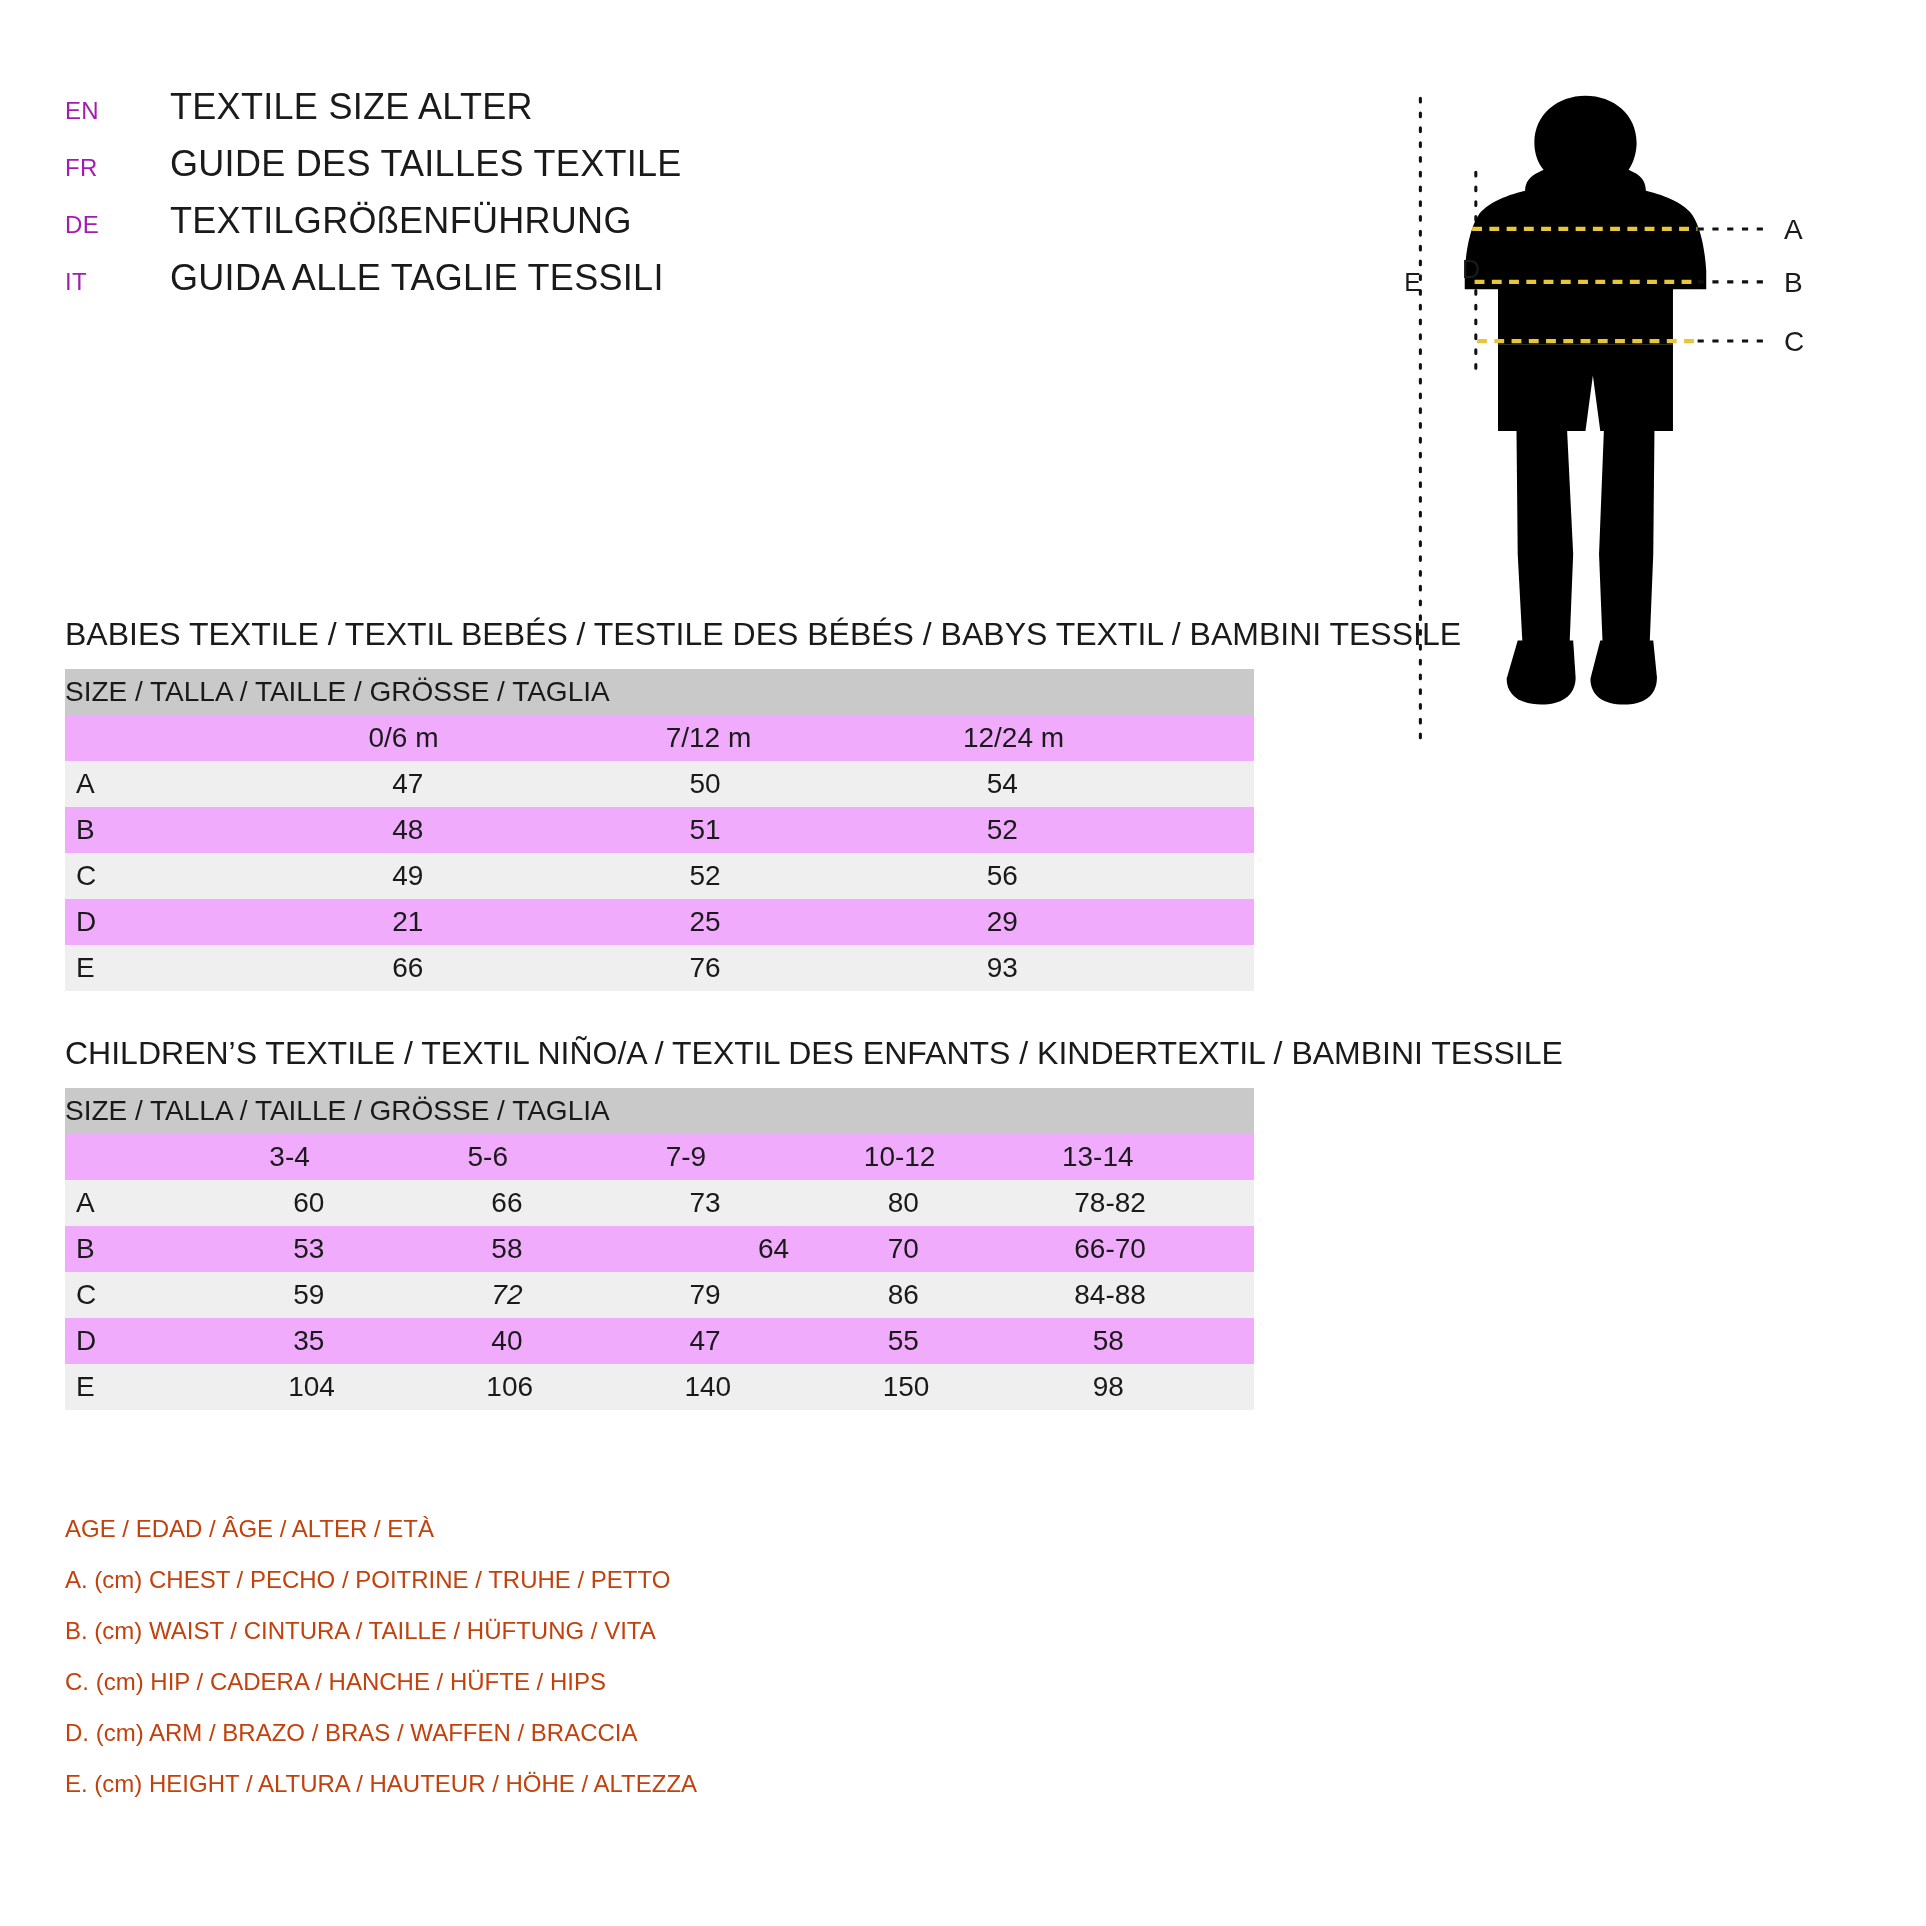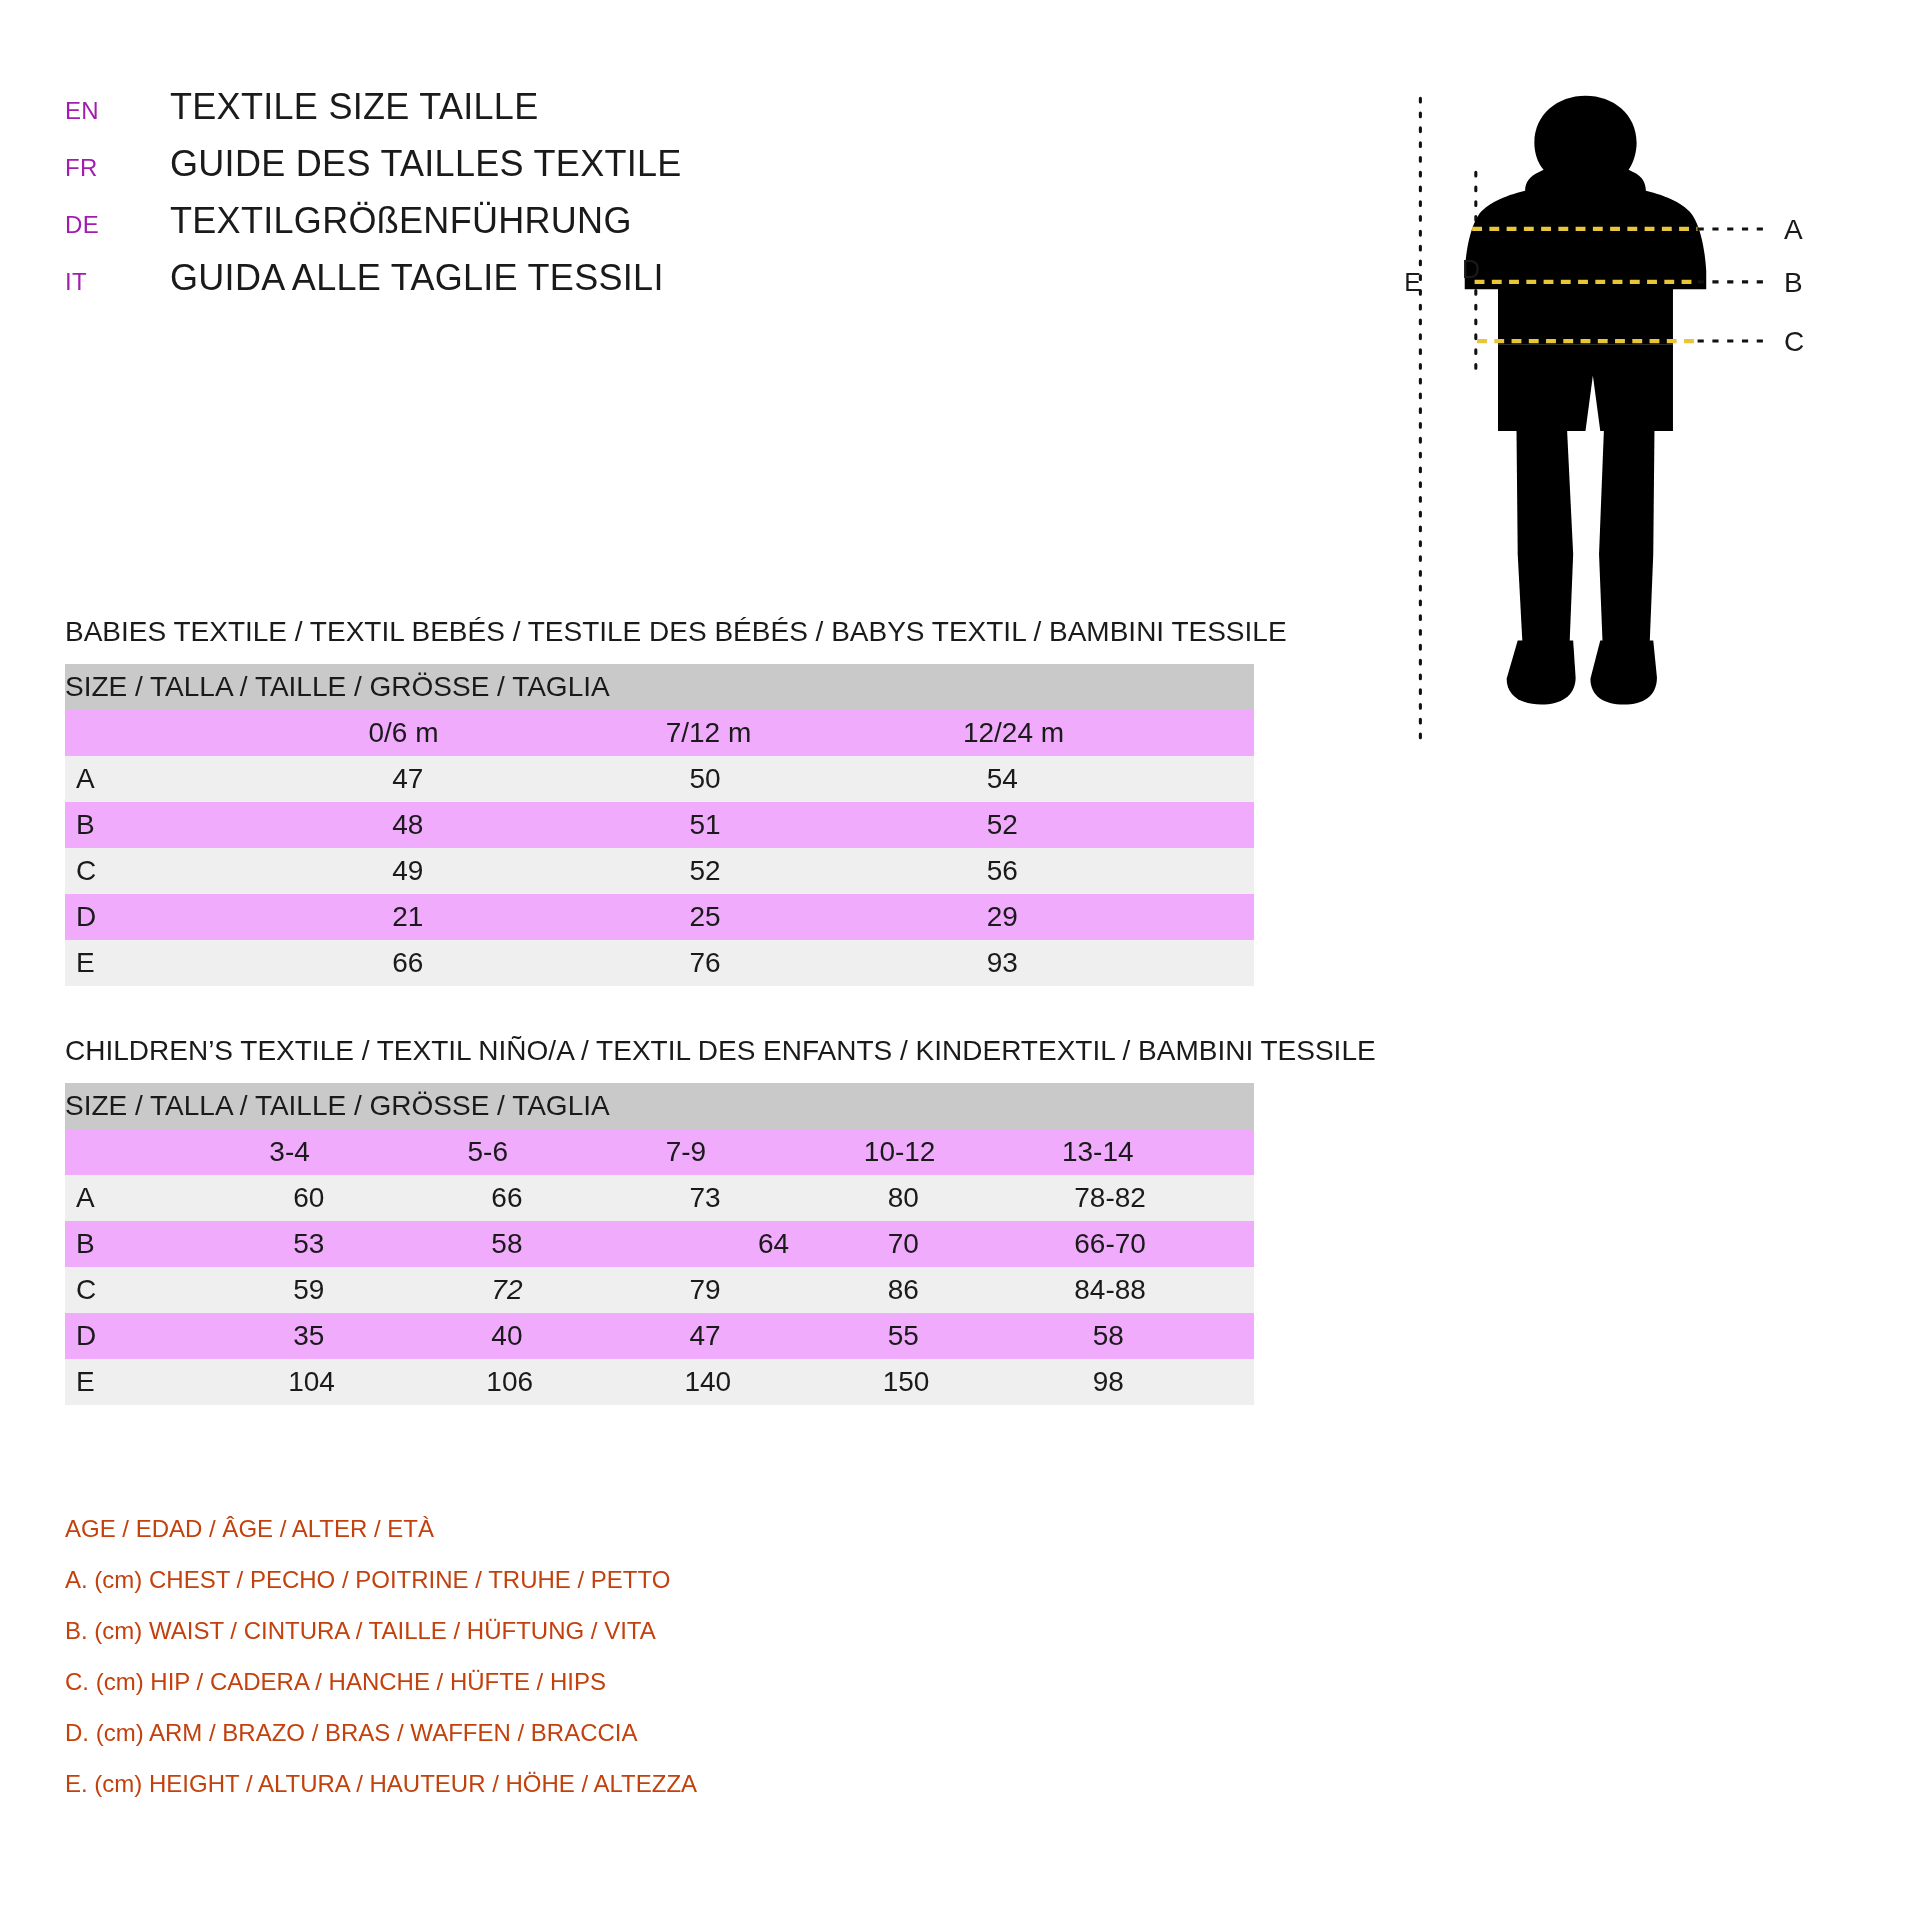--- a/index.html
+++ b/index.html
@@ -56,21 +56,21 @@
     height: 690px;
   }
 
   
   .section {
     position: absolute;
     left: 65px;
     width: 1189px;
   }
   .section-title {
-    font-size: 28px;
+    font-size: 32px;
     color: #1a1a1a;
     white-space: nowrap;
     margin-bottom: 16px;
   }
   table.size-table {
     border-collapse: collapse;
     width: 1189px;
     table-layout: fixed;
   }
   table.size-table td, table.size-table th {
@@ -109,21 +109,21 @@
   }
 </style>
 </head>
 <body>
 
 <div class="page">
 
   <div class="lang-block">
     <div class="lang-row">
       <div class="lang-code">EN</div>
-      <div class="lang-text">TEXTILE SIZE TAILLE</div>
+      <div class="lang-text">TEXTILE SIZE ALTER</div>
     </div>
     <div class="lang-row">
       <div class="lang-code">FR</div>
       <div class="lang-text">GUIDE DES TAILLES TEXTILE</div>
     </div>
     <div class="lang-row">
       <div class="lang-code">DE</div>
       <div class="lang-text">TEXTILGRÖßENFÜHRUNG</div>
     </div>
     <div class="lang-row">

